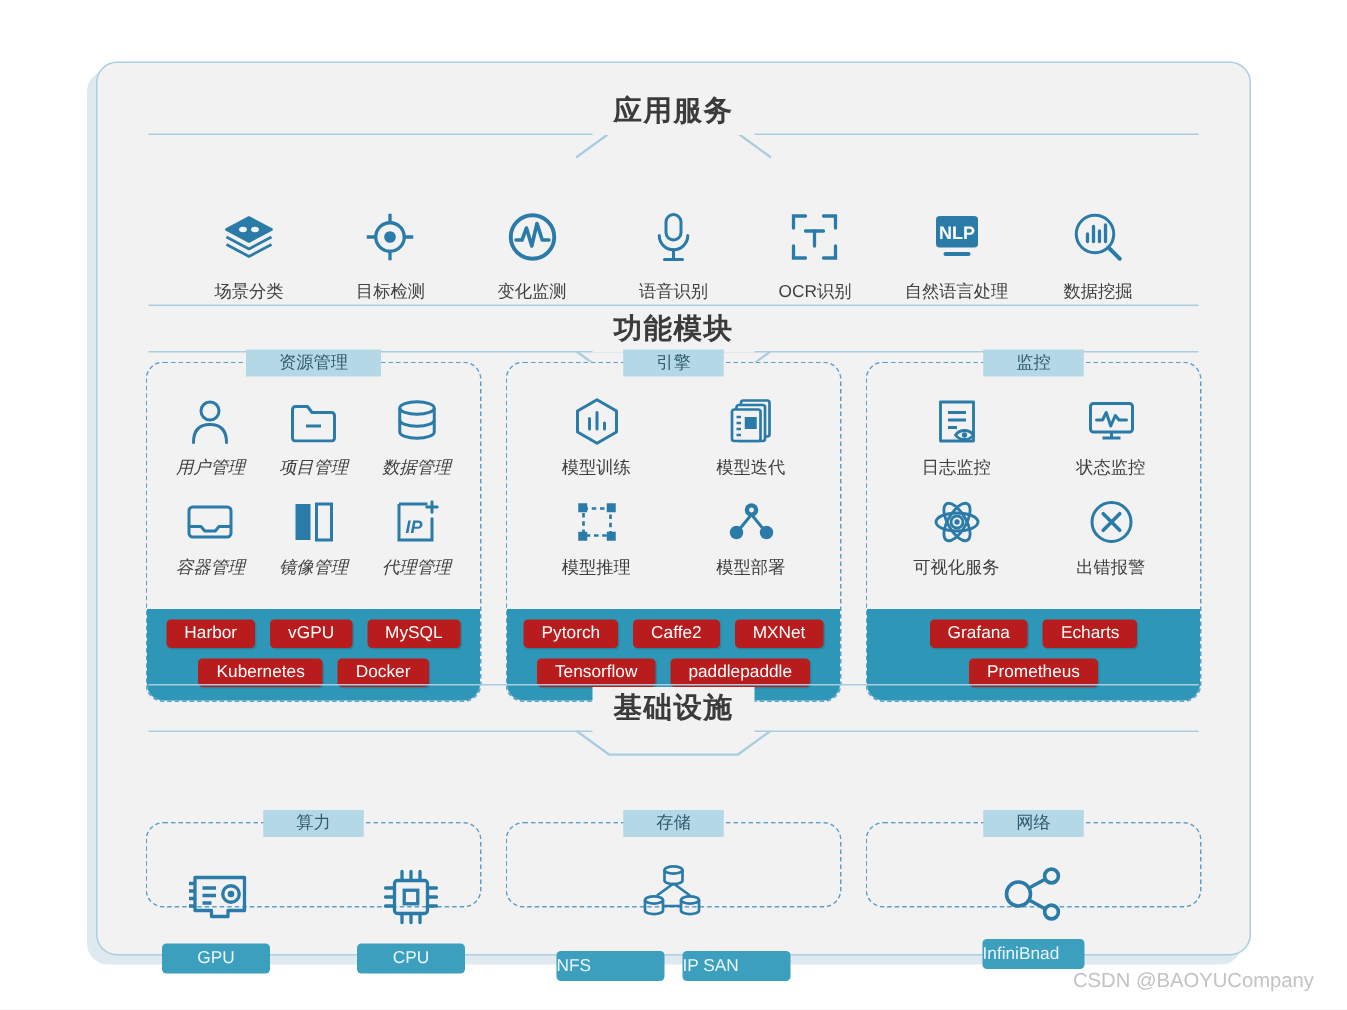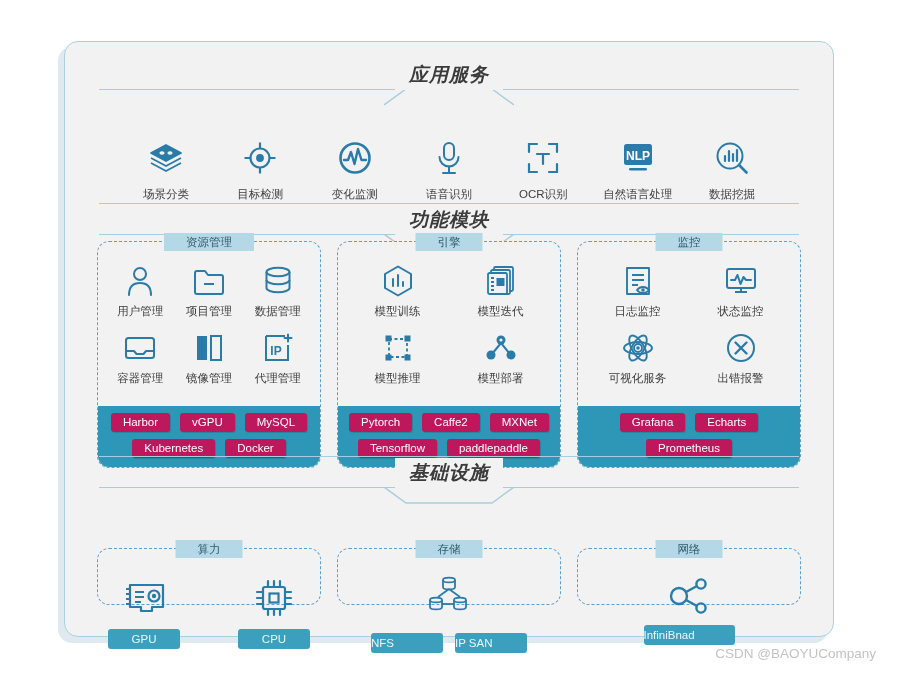--- a/index.html
+++ b/index.html
@@ -36,21 +36,20 @@
   }
   .band .notch svg{ display:block; }
   .band .btitle{
     position:absolute; left:50%; transform:translateX(-50%);
     top:2px;
     font-size:19px; font-weight:bold; color:#3b3b3b;
     letter-spacing:1px; white-space:nowrap;
     padding:0 14px;
     background:#f2f2f2;
     line-height:30px;
-    font-style:italic;
   }
 
   
   #app-row{
     position:absolute; left:0; top:96px; width:100%;
     display:flex; justify-content:space-between;
     padding:0 62px; box-sizing:border-box;
   }
   .app-item{ width:78px; text-align:center; }
   .app-item .ico{ height:40px; display:flex; align-items:center; justify-content:center; }
@@ -70,52 +69,52 @@
   }
   .panel-title{
     position:absolute; top:-9px; left:50%; transform:translateX(-50%);
     background:#b5d8e6; color:#2f5c6e;
     font-size:11.5px; padding:2px 22px;
     white-space:nowrap; line-height:14px;
   }
   .panel-body{ padding:22px 8px 8px; }
 
   .icon-grid{ display:flex; flex-wrap:wrap; justify-content:center; }
-  .icon-grid.c3 .cell{ width:33.33%; }
+  .icon-grid.c3 .cell{ width:33.33%;font-style:italic; }
   .icon-grid.c2 .cell{ width:50%; }
   .cell{ text-align:center; margin-bottom:12px; }
   .cell .ico{ height:34px; display:flex; align-items:center; justify-content:center; }
   .cell .lbl{ margin-top:6px; font-size:11.5px; color:#3d3d3d; white-space:nowrap; }
 
   .tech-band{
     background:#2e97b7;
     border-radius:0 0 11px 11px;
     padding:7px 8px 9px;
     display:flex; flex-wrap:wrap; justify-content:center;
     gap:7px 10px;
   }
   .chip{
-    background:#be185d; color:#ffffff;
+    background:#b91c1c; color:#ffffff;
     font-size:11.5px; line-height:15px;
     padding:2px 12px; border-radius:3px;
     box-shadow:1px 1px 0 rgba(0,0,0,.12);
     white-space:nowrap;
   }
 
   
   .infra-panel{ position:relative;margin-top:43px; }
   .infra-body{ padding:26px 10px 14px; display:flex; justify-content:space-between; gap:34px; }
   .infra-item{ text-align:center; }
   .infra-item .ico{ height:46px; display:flex; align-items:center; justify-content:center; }
   .infra-chip{
     margin-top:8px; background:#3c9fbe; color:#eaf6fb;
     font-size:11.5px; line-height:16px; padding:2px 0;
     width:72px; border-radius:3px; display:inline-block;
   }
-  .infra-chip.wide{ width:91px; }
+  .infra-chip.wide{ width:68px; }
 
   
   #watermark{
     position:absolute; right:22px; bottom:12px;
     font-size:13.5px; color:#c3c3c3; white-space:nowrap;
   }
 </style>
 </head>
 <body>
 

